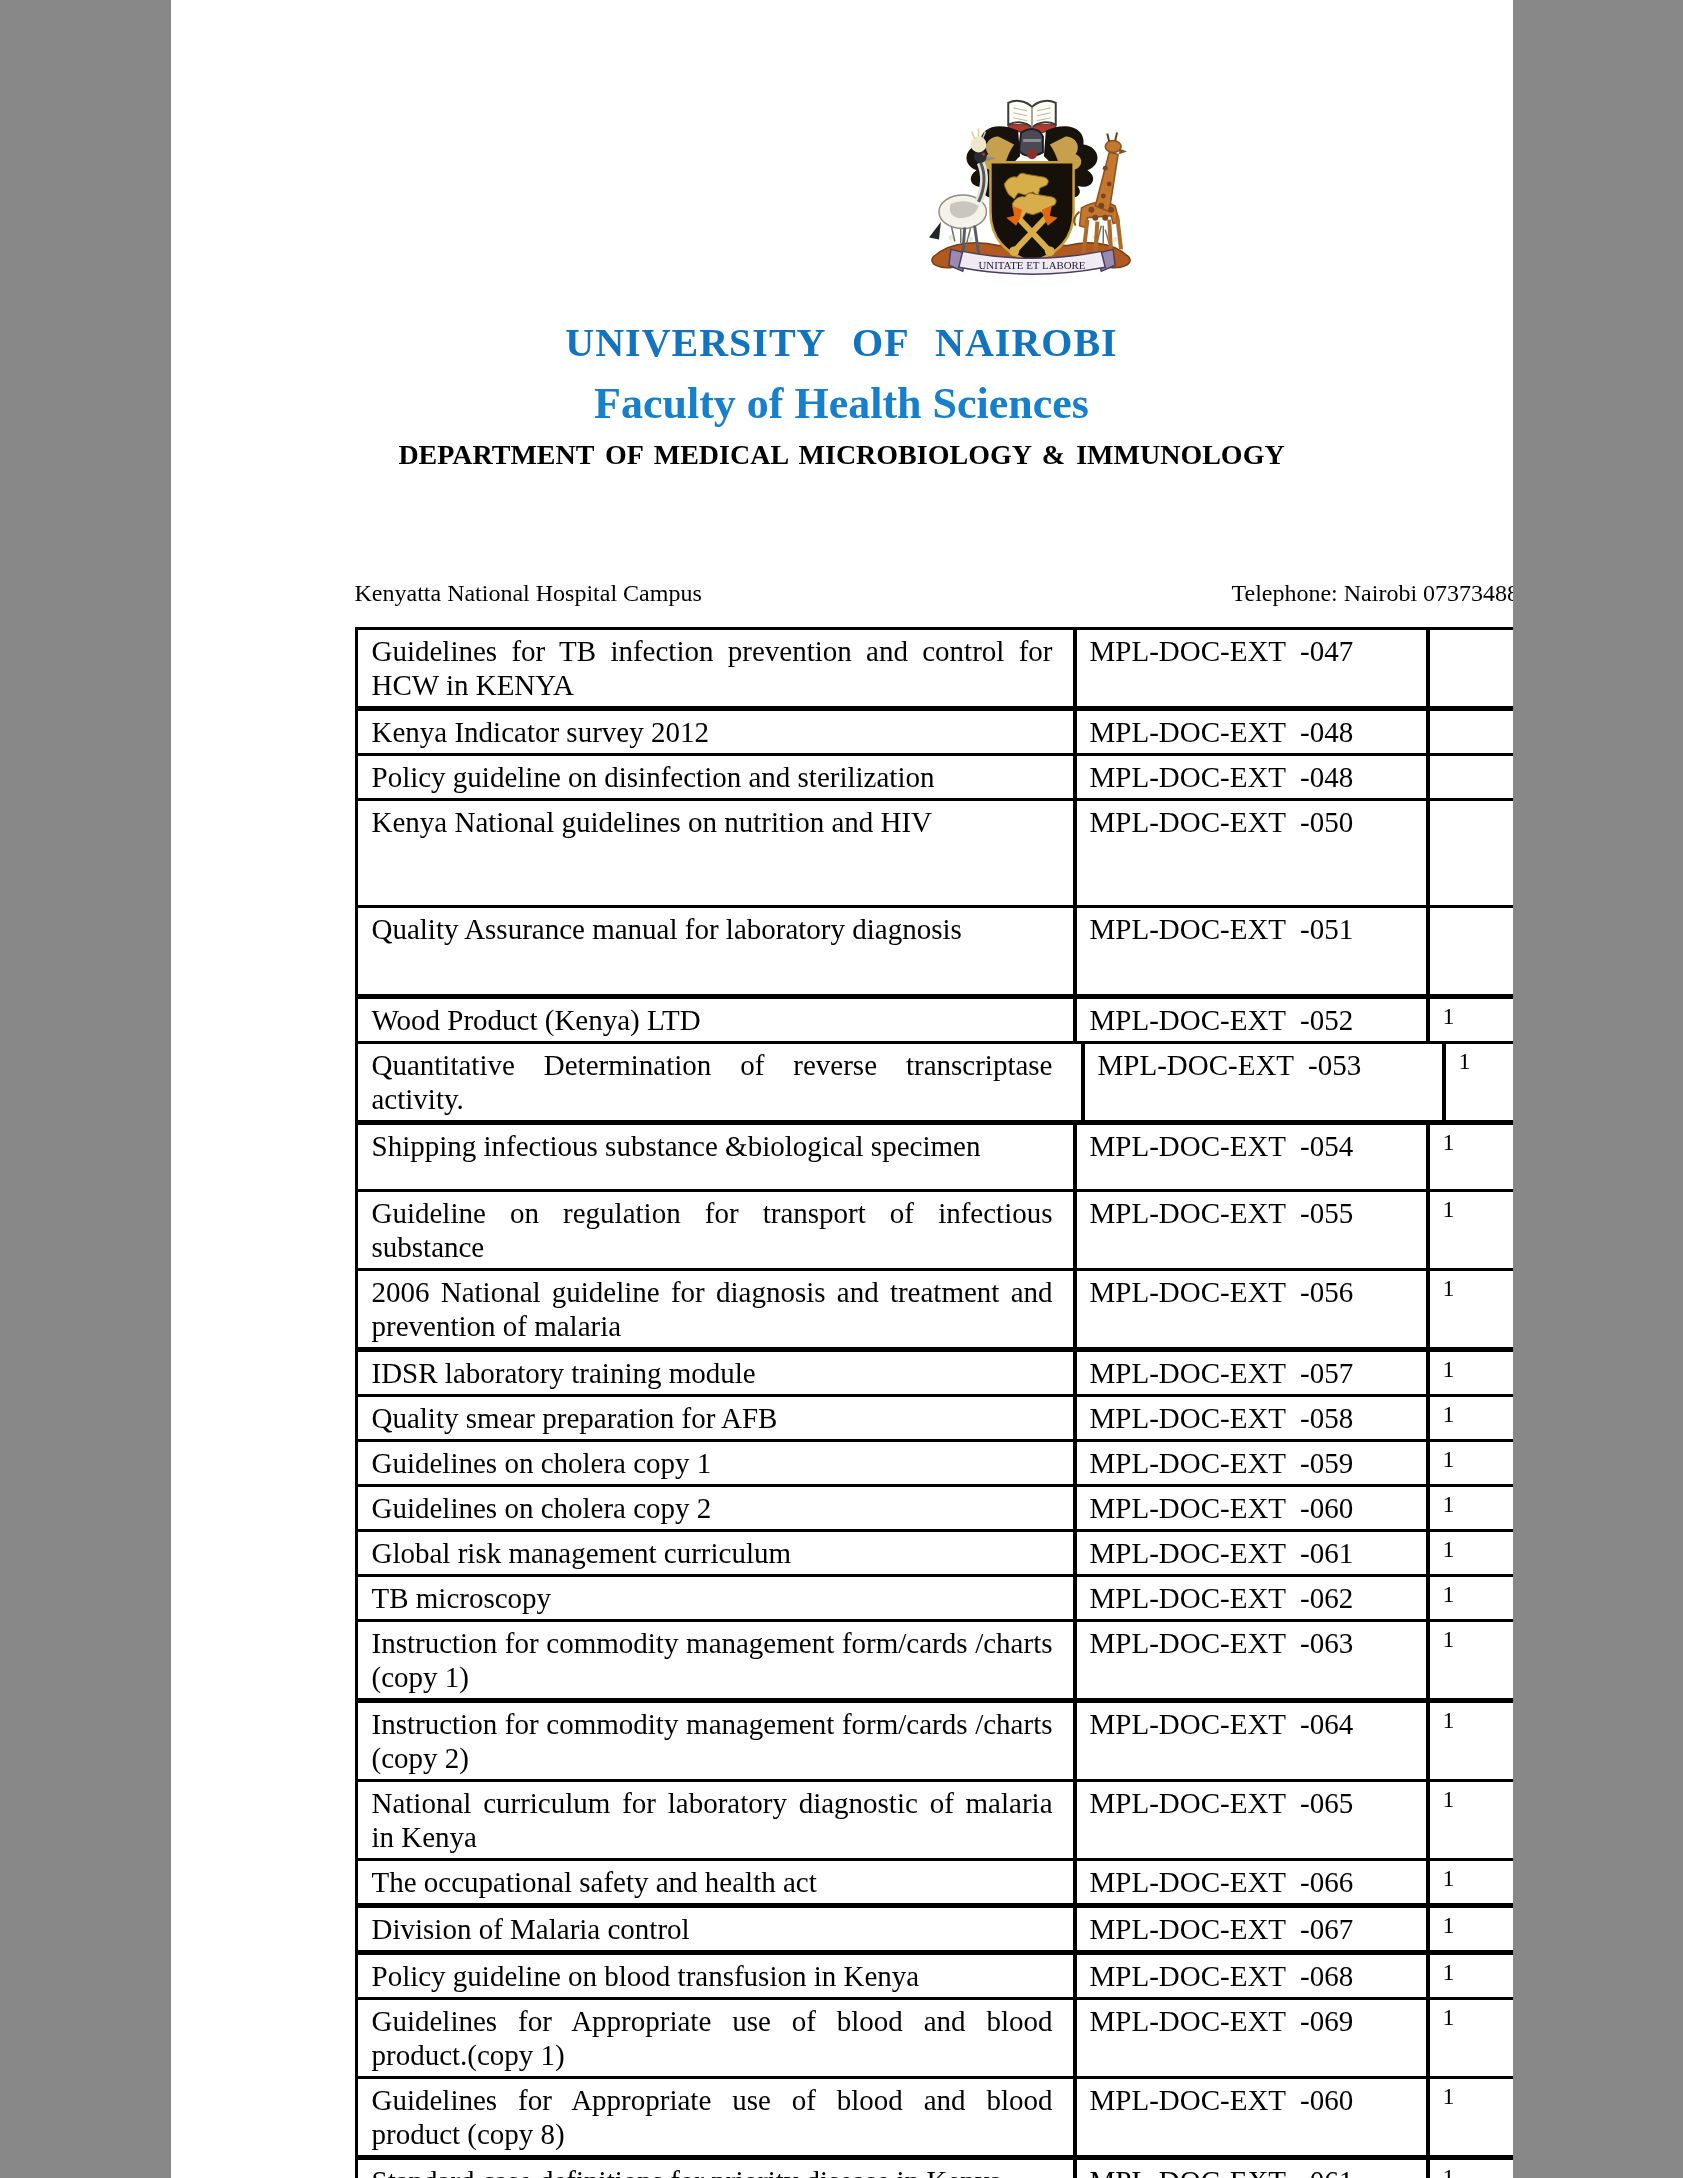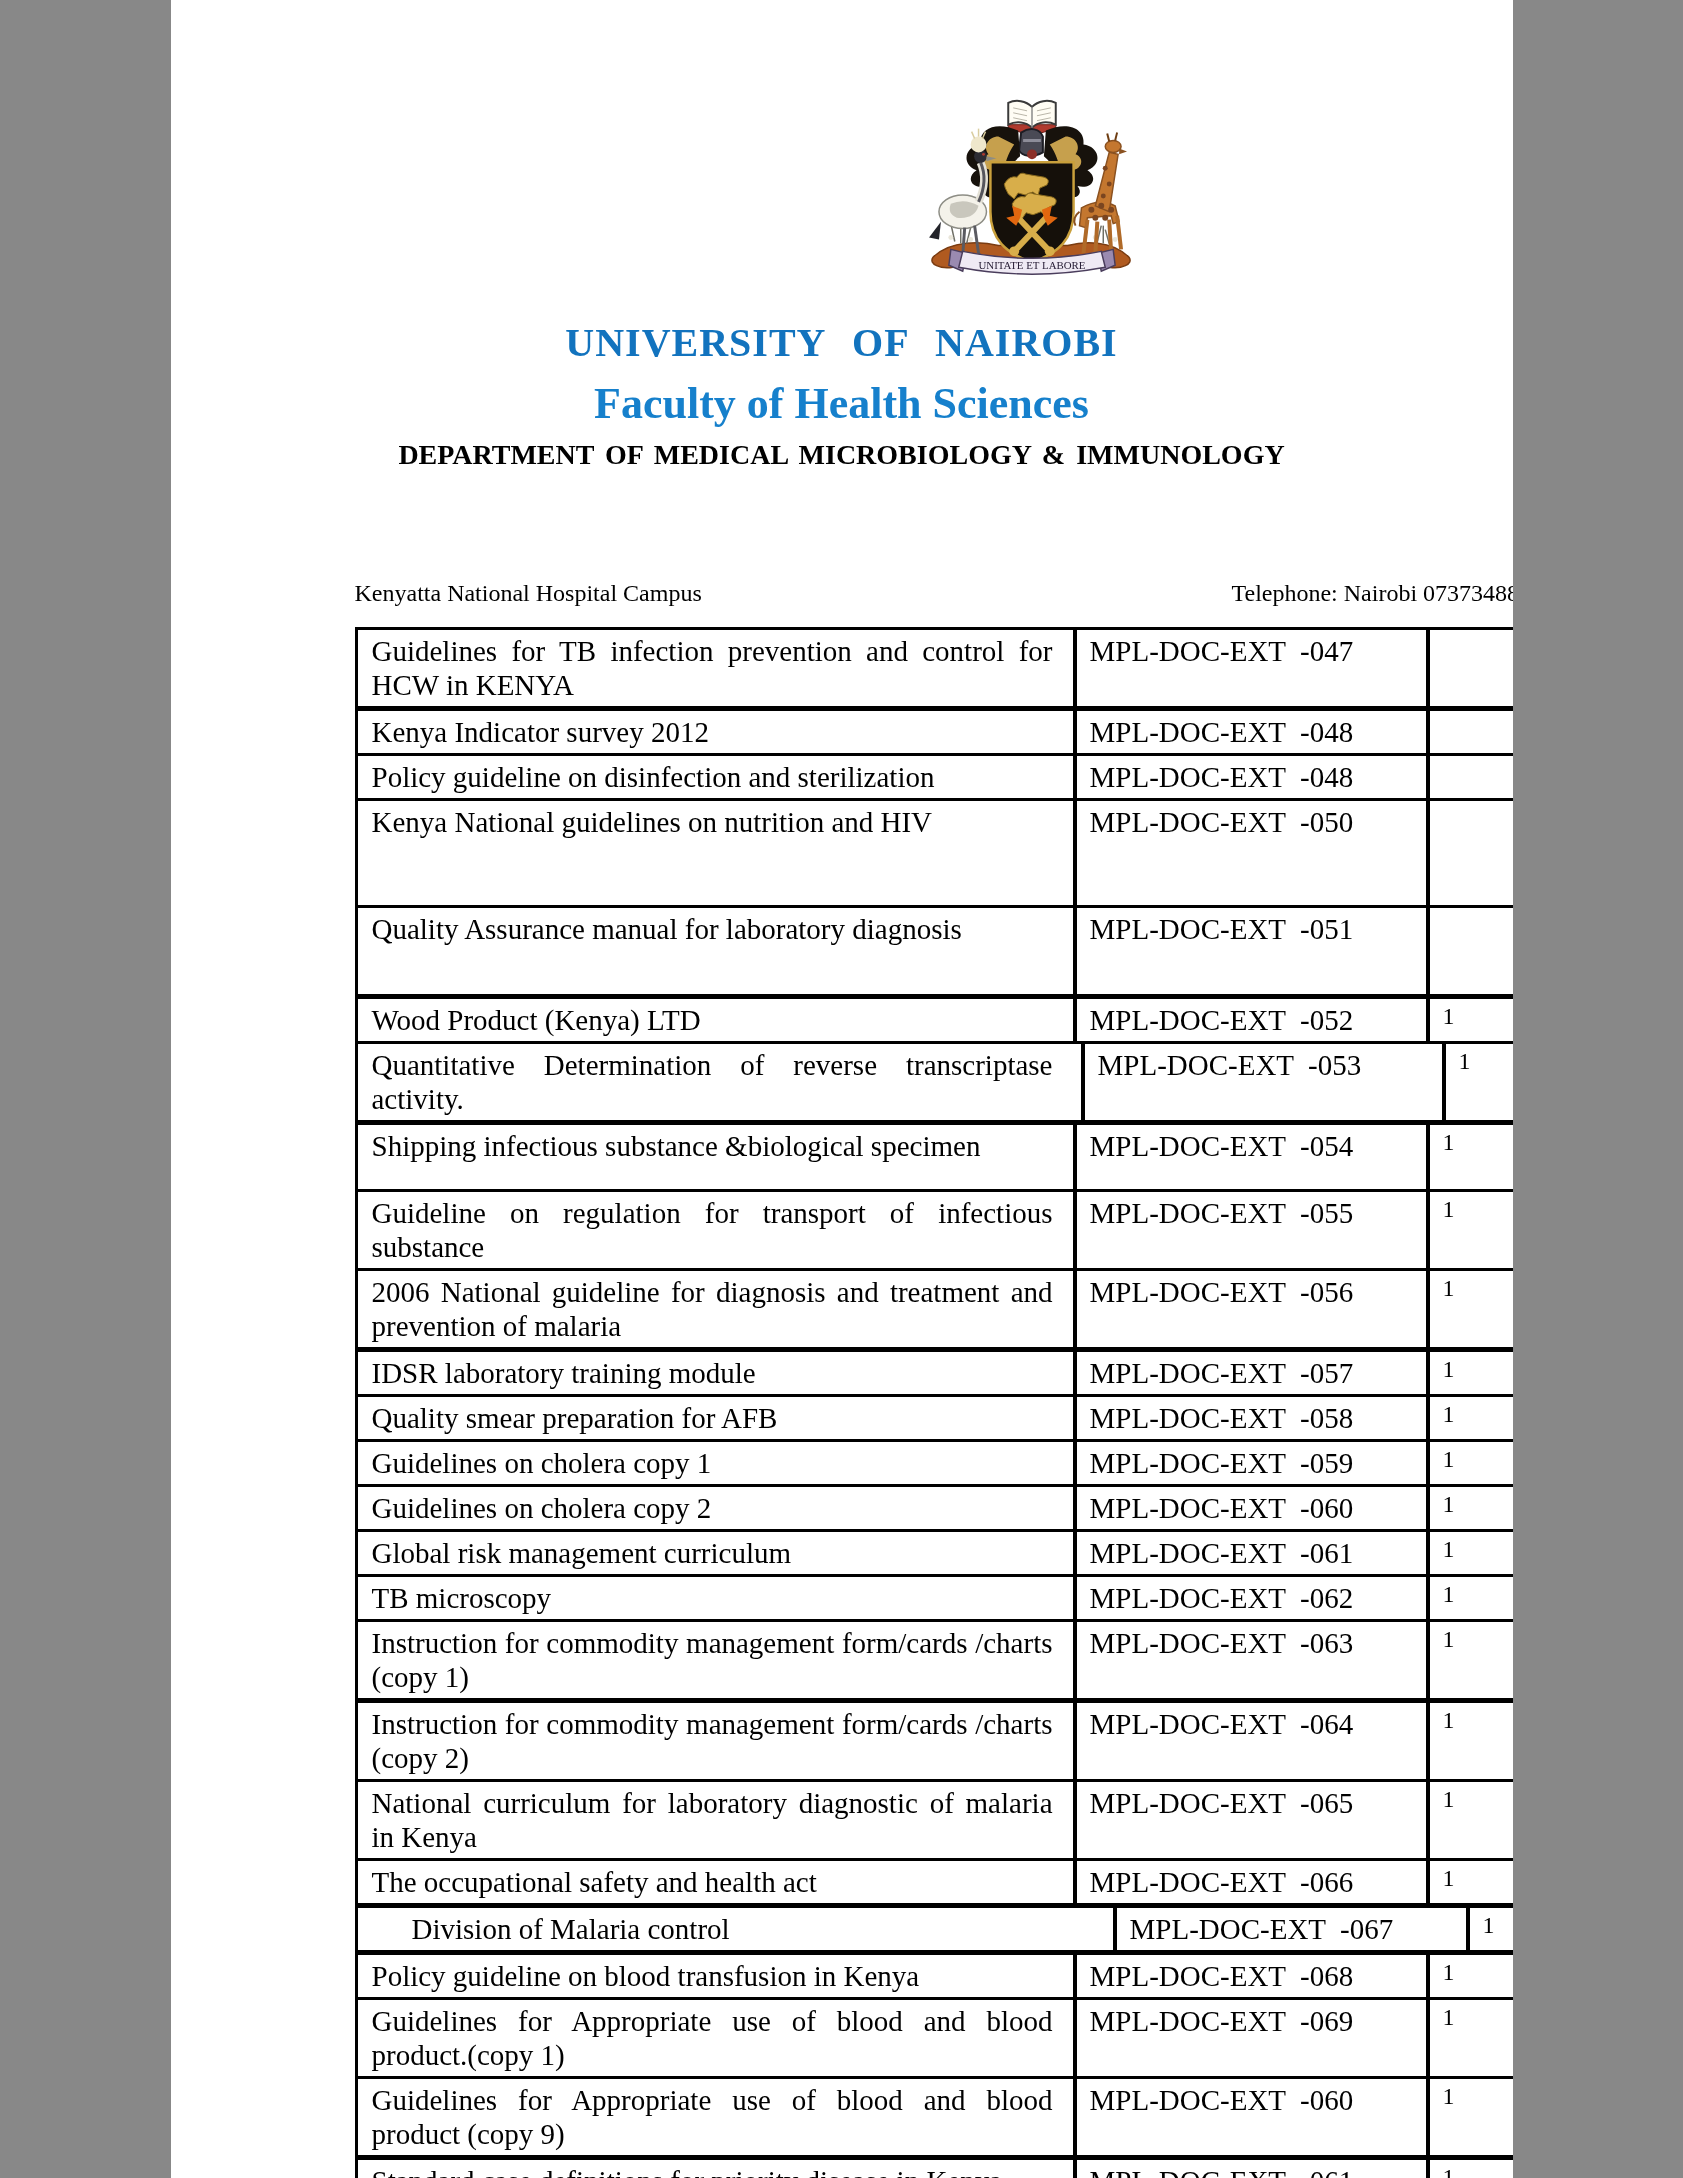--- a/index.html
+++ b/index.html
@@ -298,37 +298,37 @@
       <div class="trow" style="min-height: 73px;">
         <div class="cell desc">National curriculum for laboratory diagnostic of malaria in Kenya</div>
         <div class="cell code">MPL-DOC-EXT  -065</div>
         <div class="cell qty l">1</div>
       </div>
       <div class="trow" style="min-height: 38px;">
         <div class="cell desc">The occupational safety and health act</div>
         <div class="cell code">MPL-DOC-EXT  -066</div>
         <div class="cell qty l">1</div>
       </div>
-      <div class="trow thick" style="min-height: 39px; padding-left: 40px;">
+      <div class="trow thick" style="min-height: 39px;">
         <div class="cell desc">Division of Malaria control</div>
         <div class="cell code">MPL-DOC-EXT  -067</div>
         <div class="cell qty l">1</div>
       </div>
       <div class="trow thick" style="min-height: 38px;">
         <div class="cell desc">Policy guideline on blood transfusion in Kenya</div>
         <div class="cell code">MPL-DOC-EXT  -068</div>
         <div class="cell qty l">1</div>
       </div>
       <div class="trow" style="min-height: 73px;">
         <div class="cell desc">Guidelines for Appropriate use of blood and blood product.(copy 1)</div>
         <div class="cell code">MPL-DOC-EXT  -069</div>
         <div class="cell qty l">1</div>
       </div>
       <div class="trow" style="min-height: 73px;">
-        <div class="cell desc">Guidelines for Appropriate use of blood and blood product (copy 9)</div>
+        <div class="cell desc">Guidelines for Appropriate use of blood and blood product (copy 8)</div>
         <div class="cell code">MPL-DOC-EXT  -060</div>
         <div class="cell qty l">1</div>
       </div>
       <div class="trow thick" style="min-height: 71px;">
         <div class="cell desc">Standard case definitions for priority disease in Kenya</div>
         <div class="cell code">MPL-DOC-EXT  -061</div>
         <div class="cell qty l">1</div>
       </div>
     </div>
 </div>

